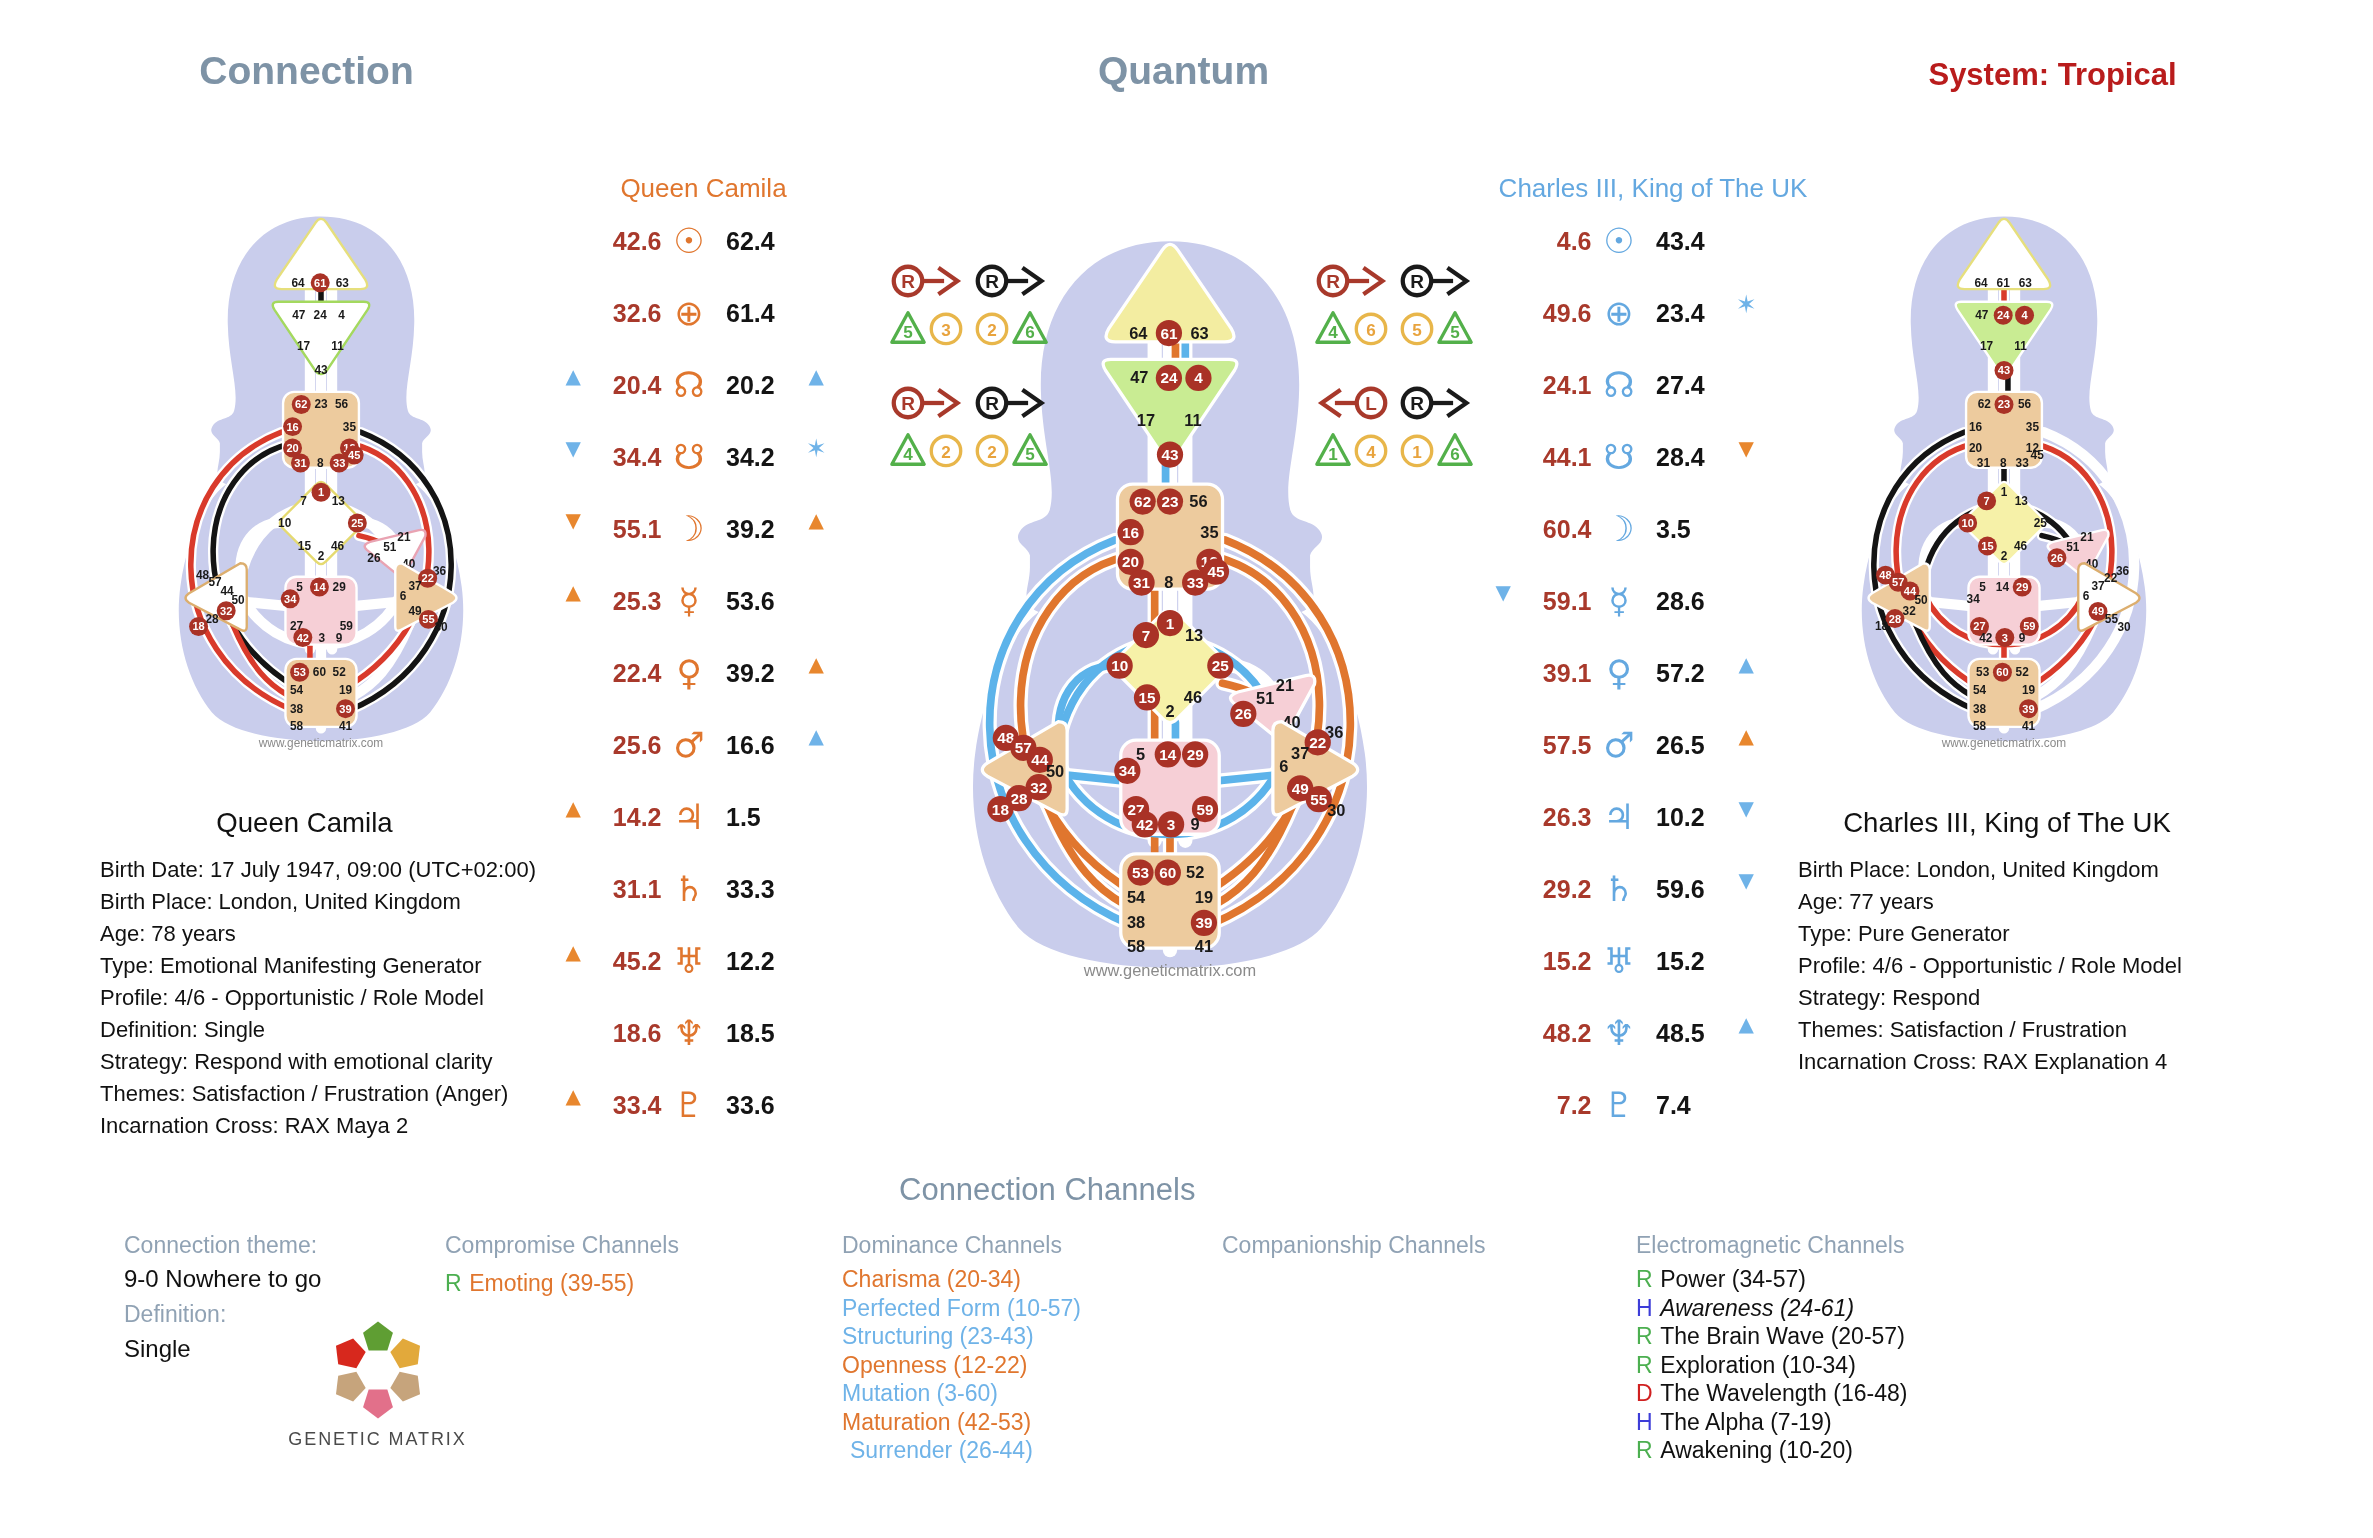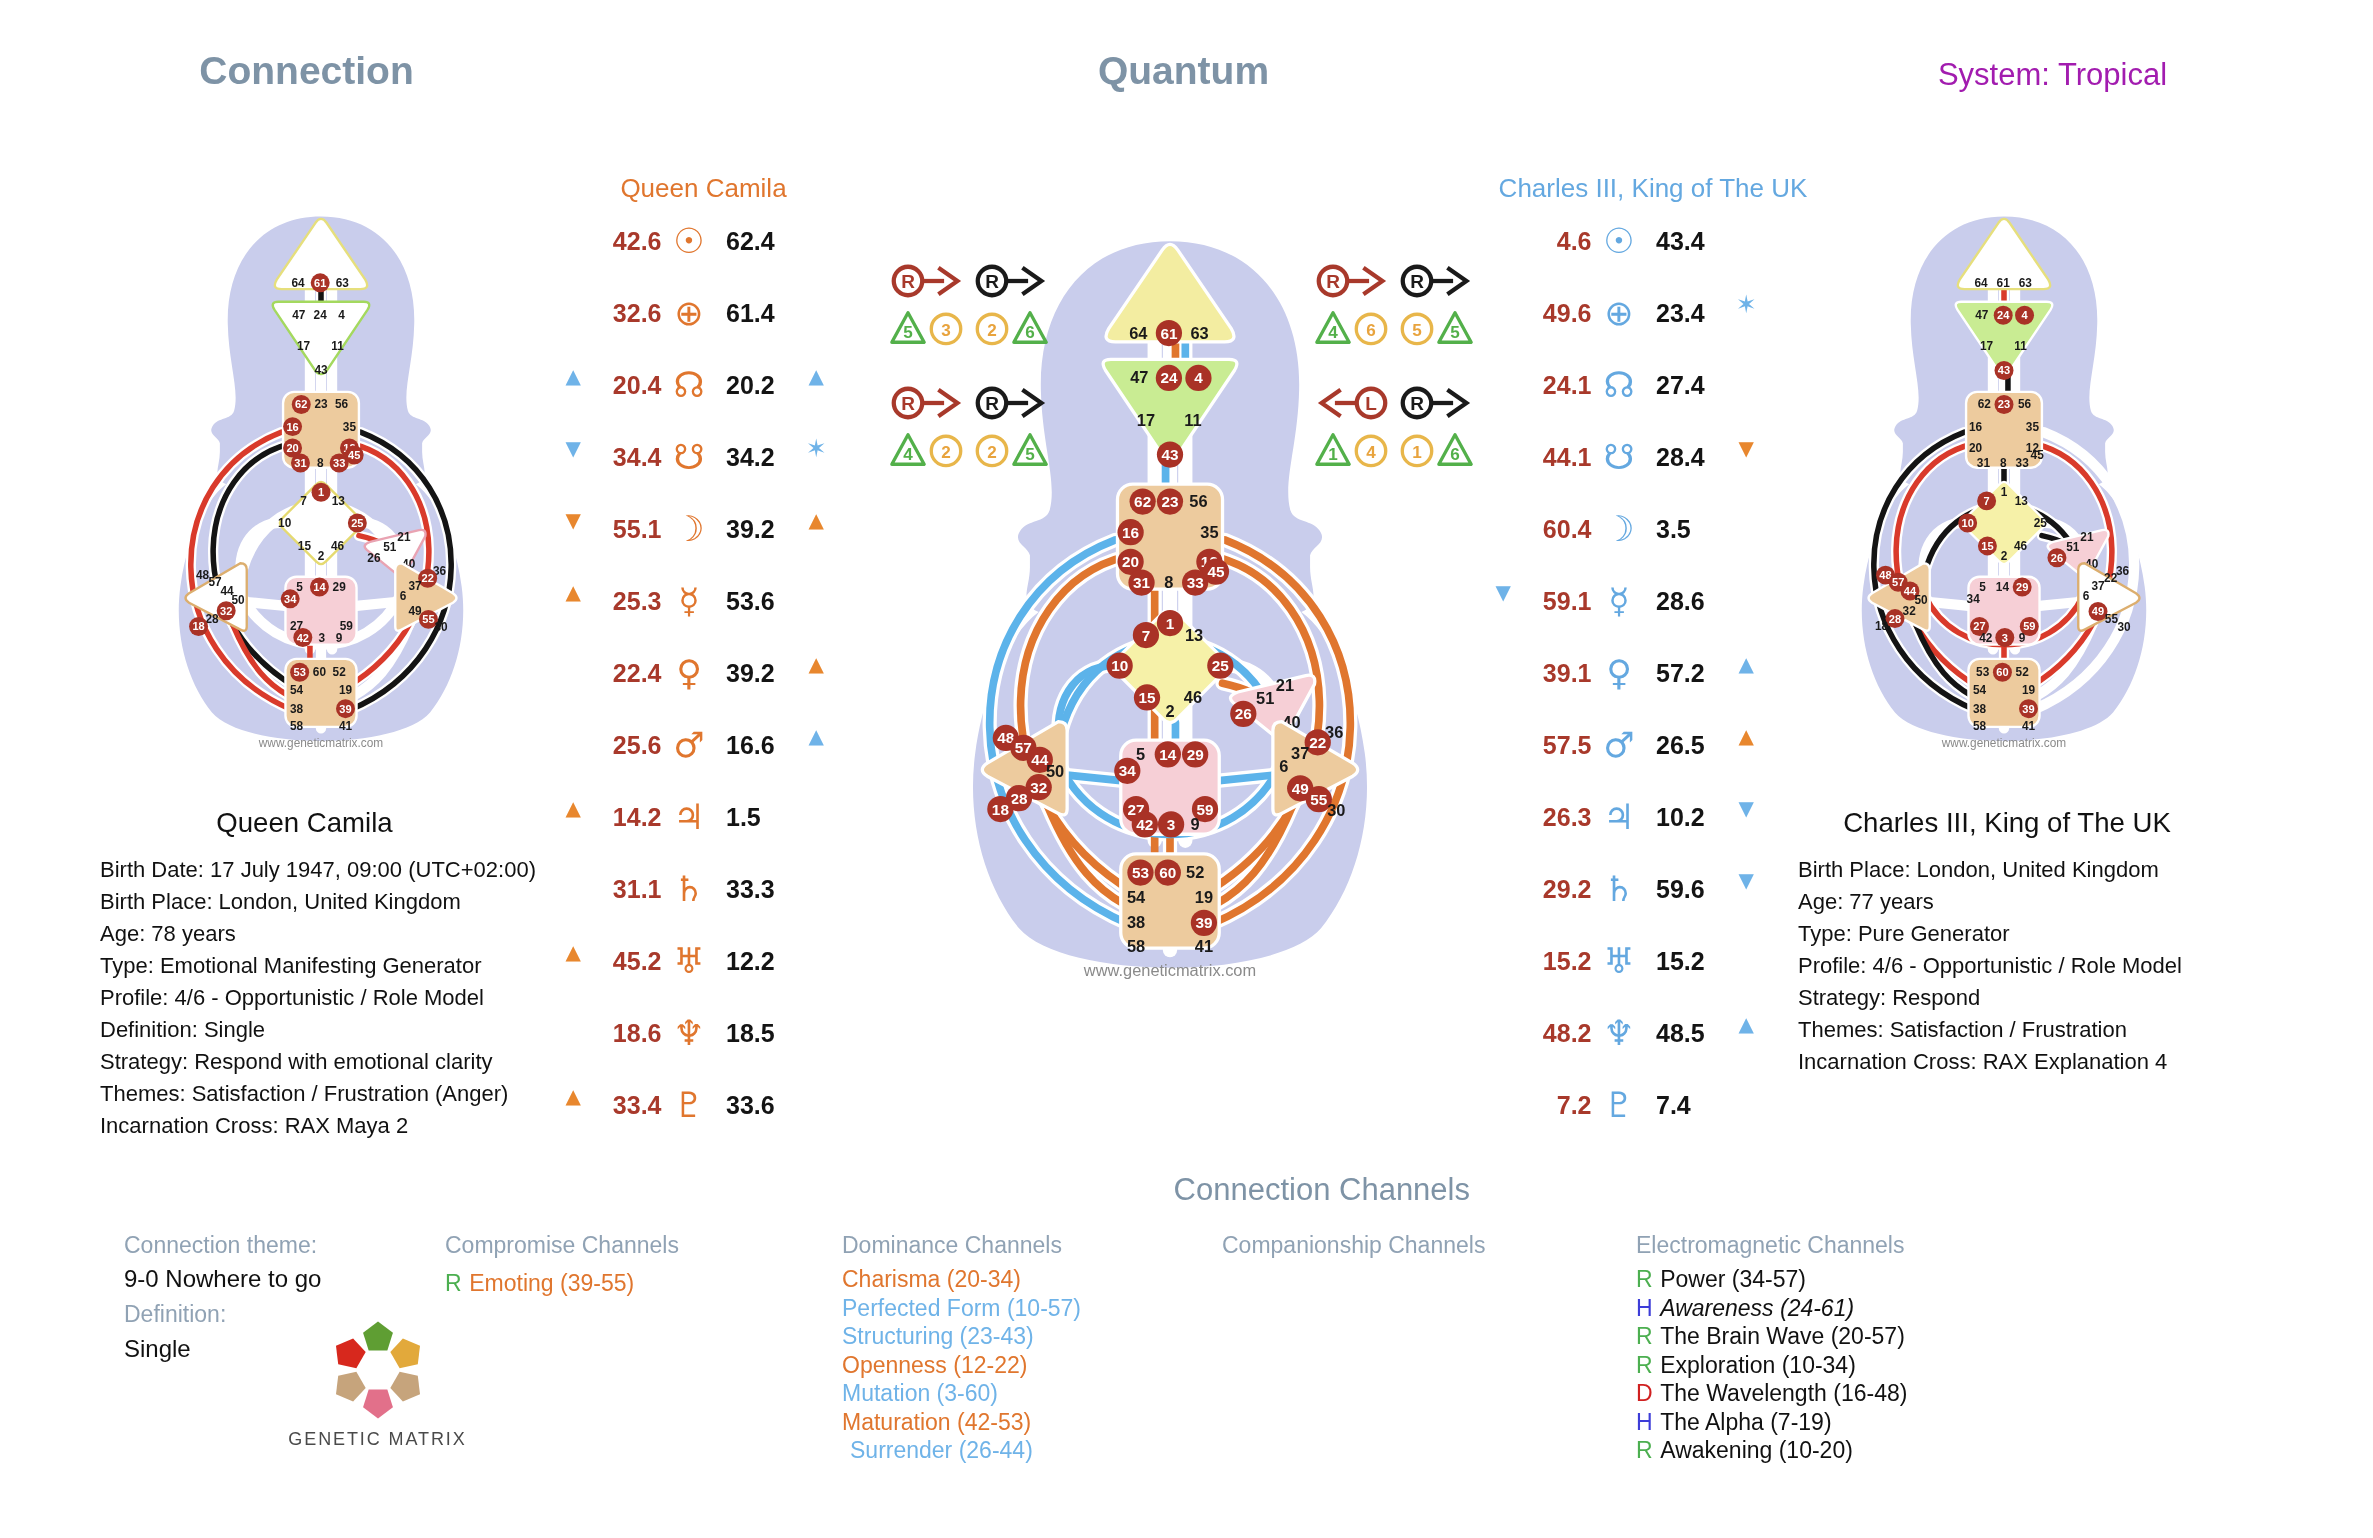--- a/index.html
+++ b/index.html
@@ -1,37 +1,37 @@
 <!DOCTYPE html>
 <html style="font-size:15px"><head>
 <meta charset="utf-8">
 <style>
   html,body{margin:0;padding:0;background:#fff}
   .canvas{position:relative;width:2373px;height:1539px;background:#fff;
           font-family:"Liberation Sans",sans-serif;overflow:hidden}
   .big-title{position:absolute;width:399px;text-align:center;font-size:39px;
              font-weight:bold;color:#7e93a6}
   .sys-title{position:absolute;width:399px;text-align:center;font-size:31px;
-             font-weight:normal;color:#a21caf}
+             font-weight:bold;color:#b91c1c}
   .col-header{position:absolute;width:285px;text-align:center;font-size:26px;font-weight:normal}
   .col-header.orange{color:#e0762e}
   .col-header.blue{color:#64a8e0}
   .planet-table{position:absolute;width:285px}
   .prow{display:flex;align-items:center;height:72px}
   .pmark{width:28.5px;text-align:center;font-size:20px;transform:translateY(-9.5px);
          font-family:"DejaVu Sans",sans-serif}
   .pdesign{width:74px;text-align:right;font-size:25px;font-weight:bold;color:#a8392b}
   .pglyph{width:55px;text-align:center;font-size:35px;font-family:"DejaVu Sans",sans-serif}
   .ppers{width:76px;text-align:left;padding-left:9.5px;font-size:25px;font-weight:bold;color:#141414}
   .person-name{position:absolute;text-align:center;font-size:27.6px;color:#111}
   .person-info{position:absolute;font-size:22px;line-height:32px;color:#111}
   .vars{position:absolute;width:171px;height:219px}
   .vgroup{position:absolute;width:78px}
   .badges{display:flex;margin-top:1.9px}
-  .footer-title{position:absolute;width:571px;text-align:right;font-size:31px;color:#7e93a6}
+  .footer-title{position:absolute;width:571px;text-align:left;font-size:31px;color:#7e93a6}
   .fhead{position:absolute;font-size:23px;color:#90a2b4;white-space:nowrap}
   .flist{position:absolute;font-size:23px;line-height:28.5px;white-space:nowrap}
   .flist .pfx{font-weight:normal;margin-right:7.6px}
   .theme-val{position:absolute;font-size:24px;color:#111;white-space:nowrap}
   .theme-sub{position:absolute;font-size:23px;color:#90a2b4;white-space:nowrap}
   .logo-label{position:absolute;width:247px;text-align:center;font-size:18px;
               letter-spacing:1.9px;color:#4a4a4a}
   svg text{font-family:"Liberation Sans",sans-serif}
 </style>
 </head>

